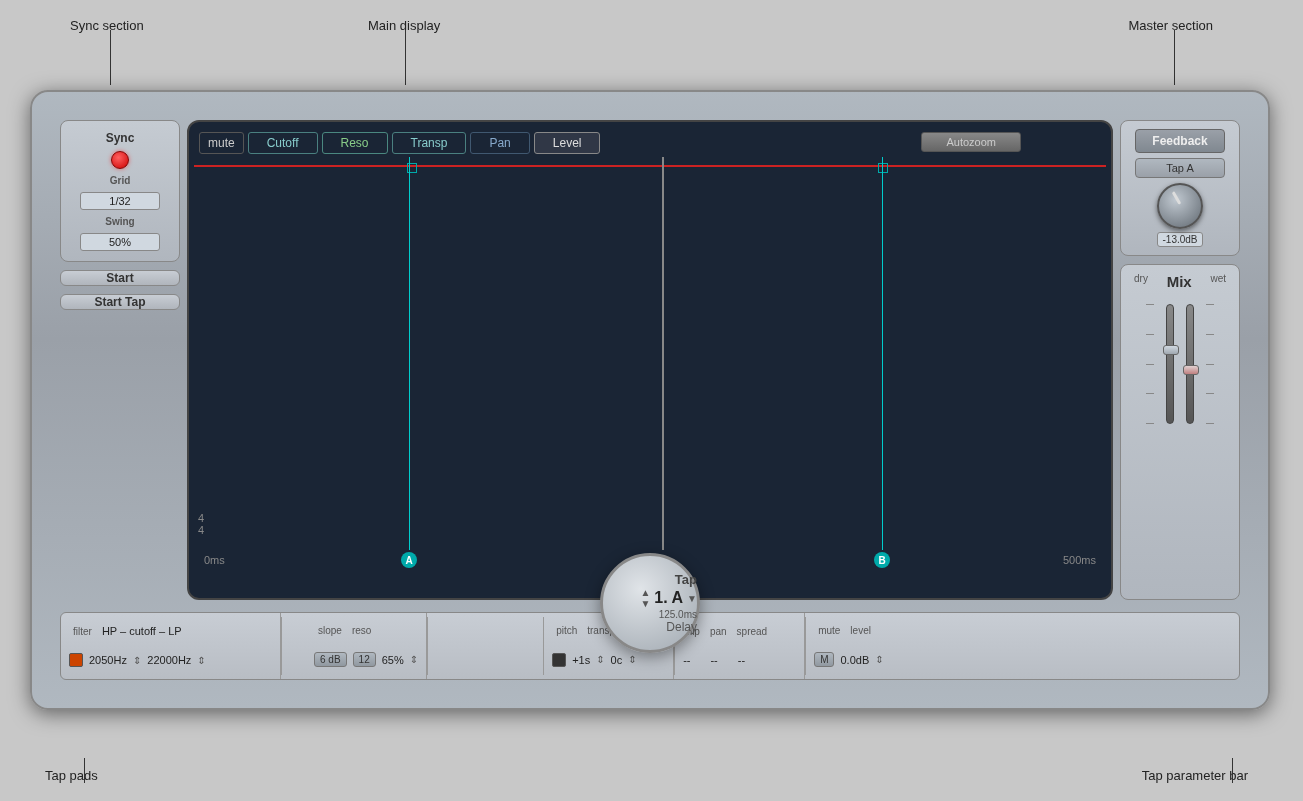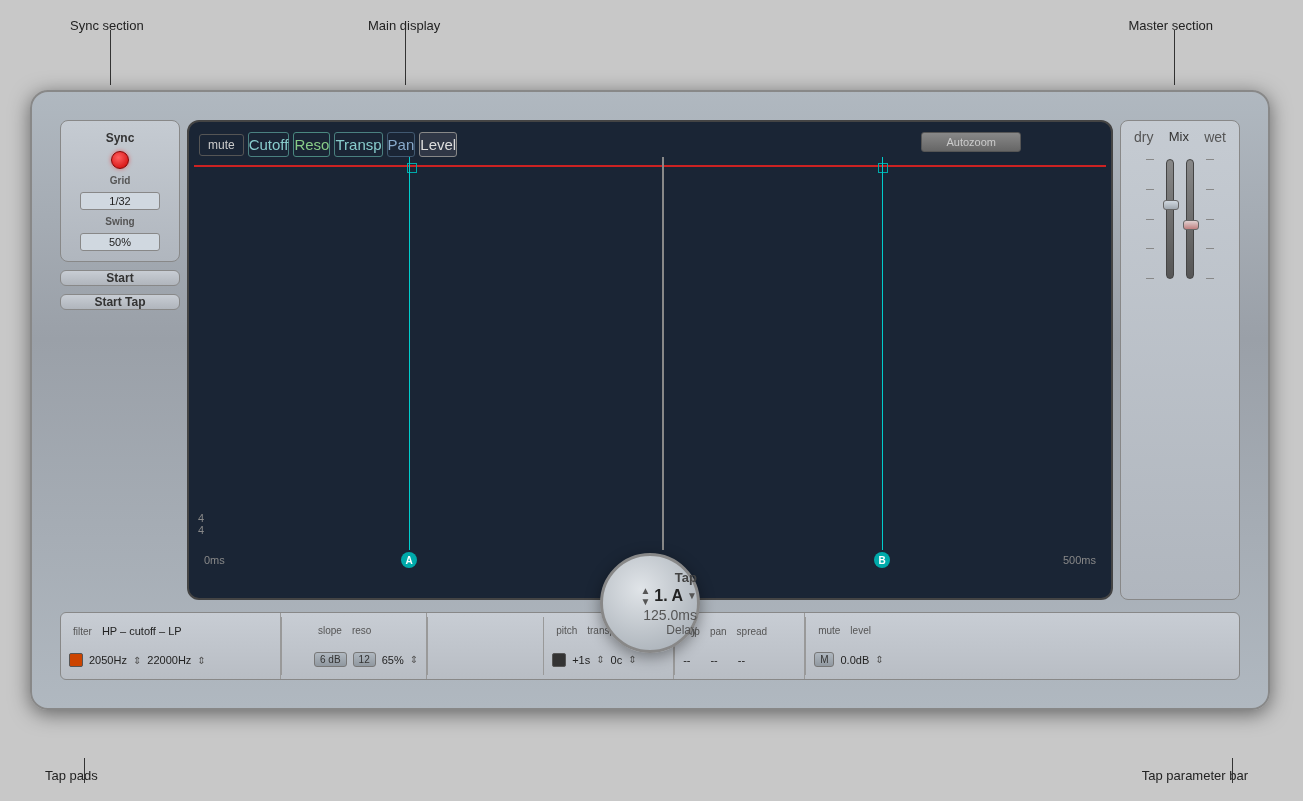--- a/index.html
+++ b/index.html
@@ -208,27 +208,27 @@
     }
 
     .mix-header {
       display: flex;
       justify-content: space-between;
       width: 100%;
       padding: 0 5px;
     }
 
     .mix-label {
-      font-size: 14px;
+      font-size: 10px;
       color: #555;
     }
 
     .mix-title {
-      font-size: 13px;
-      font-weight: normal;
+      font-size: 15px;
+      font-weight: bold;
       color: #333;
     }
 
     .mix-sliders {
       display: flex;
       gap: 12px;
       align-items: flex-end;
       height: 130px;
       position: relative;
     }
@@ -278,24 +278,24 @@
 
     .mute-label {
       color: #ccc;
       font-size: 12px;
       padding: 3px 8px;
       border: 1px solid #555;
       border-radius: 3px;
     }
 
     .tab-btn {
-      padding: 3px 0;
+      padding: 3px 18px;
       border: 1px solid #4a8080;
       border-radius: 3px;
-      font-size: 15px;
+      font-size: 12px;
       cursor: pointer;
       background: transparent;
     }
 
     .tab-btn.cutoff { color: #88cccc; border-color: #4a8080; }
     .tab-btn.reso { color: #88cc88; border-color: #4a8880; }
     .tab-btn.transp { color: #88cccc; border-color: #4a8080; }
     .tab-btn.pan { color: #88aacc; border-color: #405870; }
     .tab-btn.level { color: #ddd; border-color: #888; background: rgba(100,100,110,0.3); }
 
@@ -524,21 +524,21 @@
     .tap-circle-value {
       font-size: 16px;
       font-weight: bold;
       color: #222;
       display: flex;
       align-items: center;
       gap: 4px;
     }
 
     .tap-circle-ms {
-      font-size: 14px;
+      font-size: 10px;
       color: #555;
     }
 
     .tap-circle-delay {
       font-size: 12px;
       color: #555;
     }
 
     .arrow-btn {
       font-size: 10px;
@@ -593,20 +593,28 @@
       <span class="sync-label" style="font-size:10px; color:#555;">Grid</span>
       <div class="sync-display">1/32</div>
       <span class="sync-label" style="font-size:10px; color:#555;">Swing</span>
       <div class="sync-display">50%</div>
     </div>
     <div class="start-btn">Start</div>
     <div class="lasttap-btn">Start Tap</div>
   </div>
 
   <div class="master-section">
+    <div class="feedback-panel">
+      <div class="feedback-btn">Feedback</div>
+      <div class="tap-a-btn">Tap A</div>
+      <div class="knob-container">
+        <div class="knob"></div>
+        <div class="knob-value">-13.0dB</div>
+      </div>
+    </div>
     <div class="mix-panel">
       <div class="mix-header">
         <span class="mix-label">dry</span>
         <span class="mix-title">Mix</span>
         <span class="mix-label">wet</span>
       </div>
       <div class="mix-sliders">
 
         <div style="display:flex; flex-direction:column; justify-content:space-between; height:120px; width:8px;">
           <div style="height:1px; background:#888;"></div>

